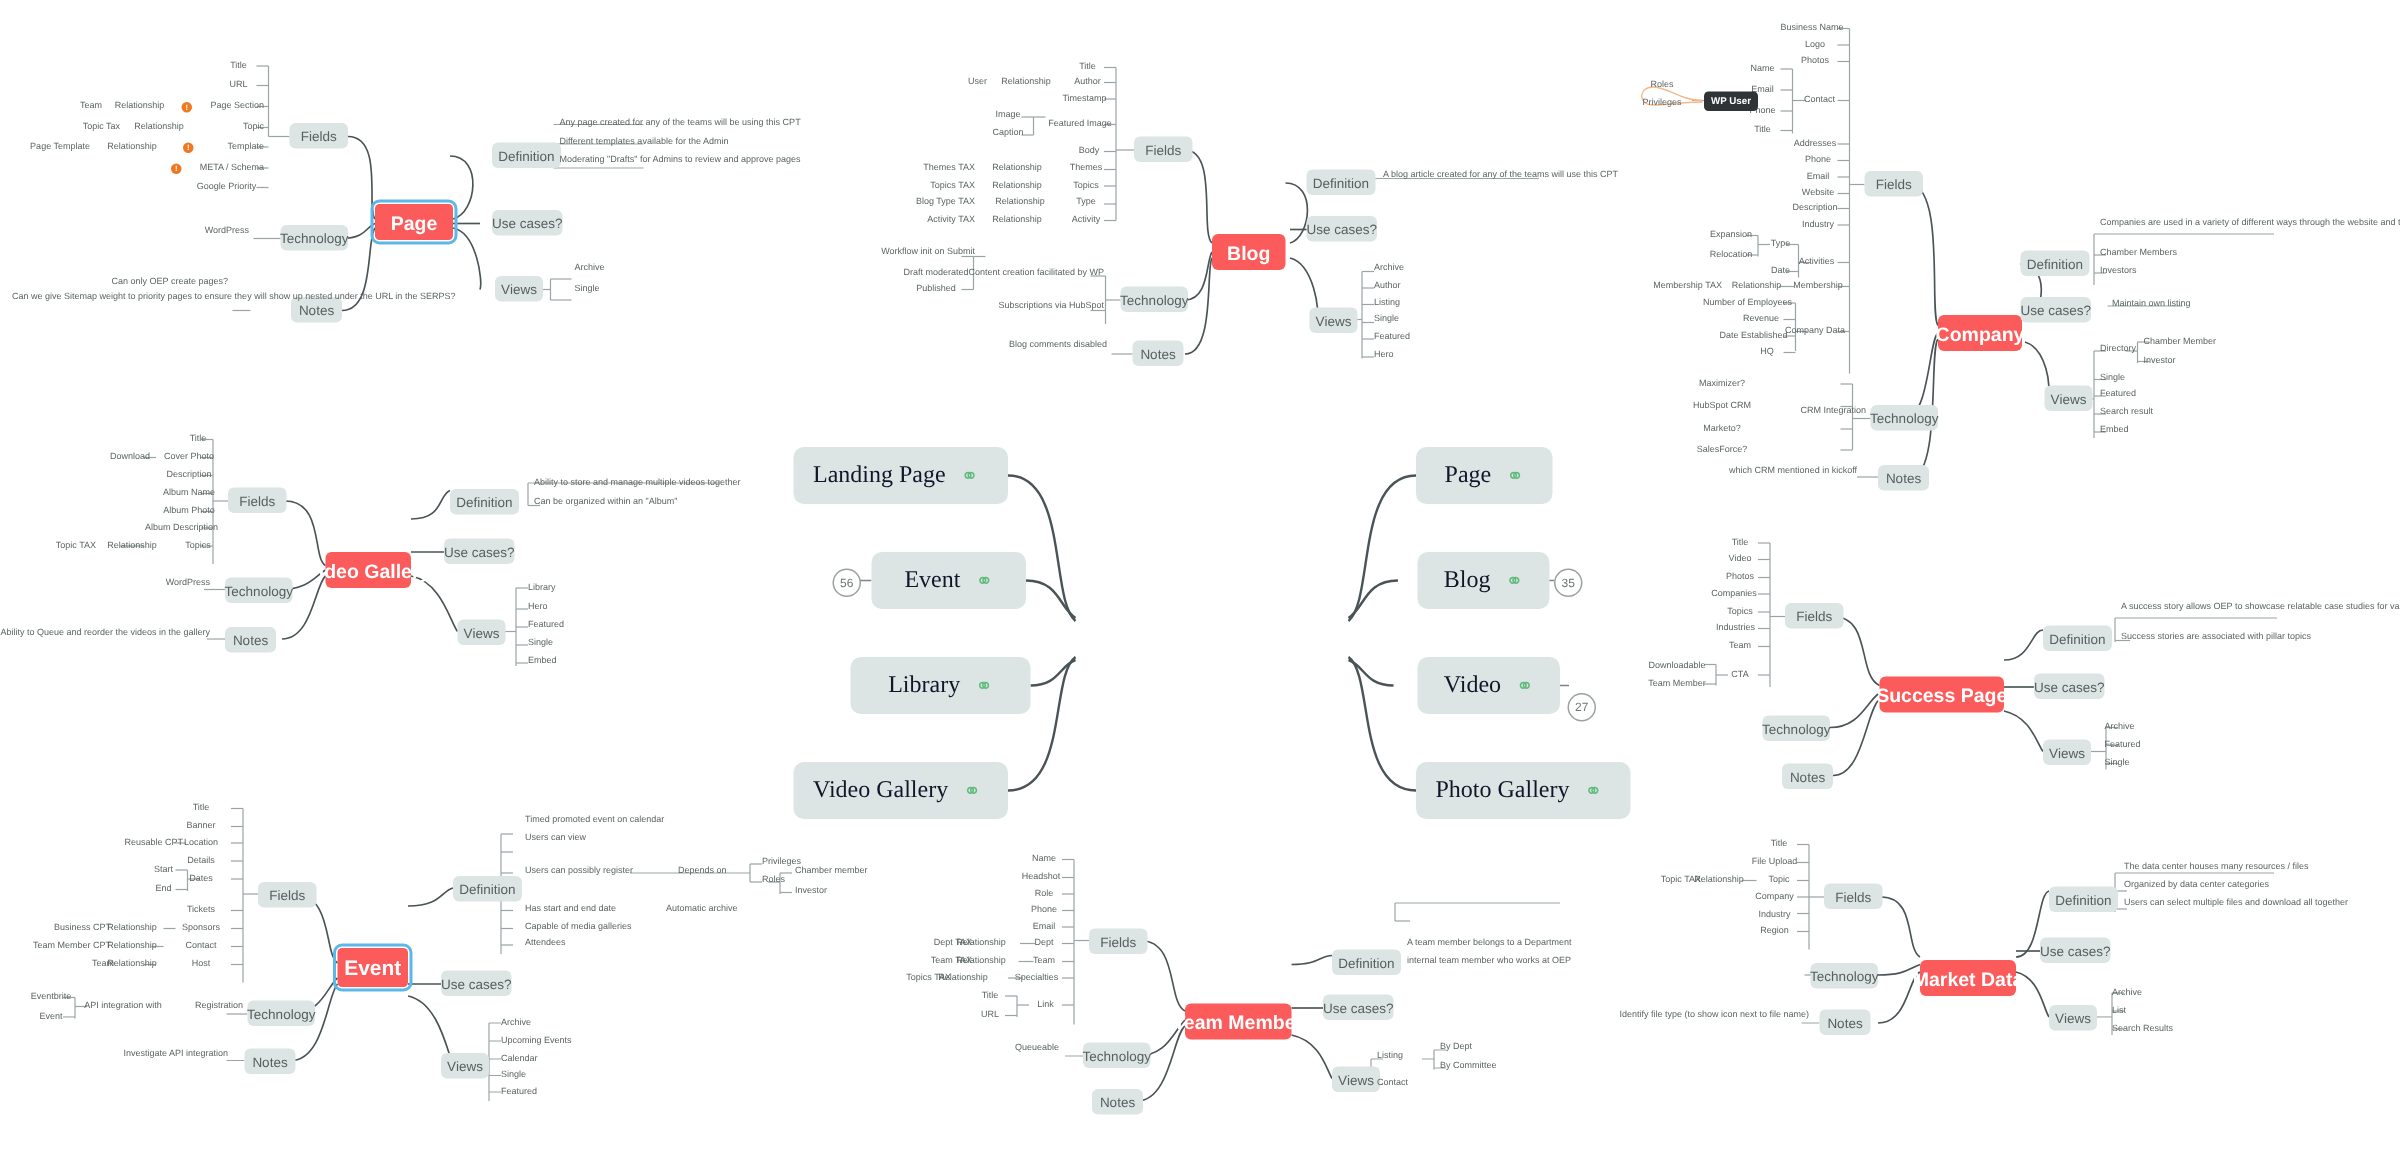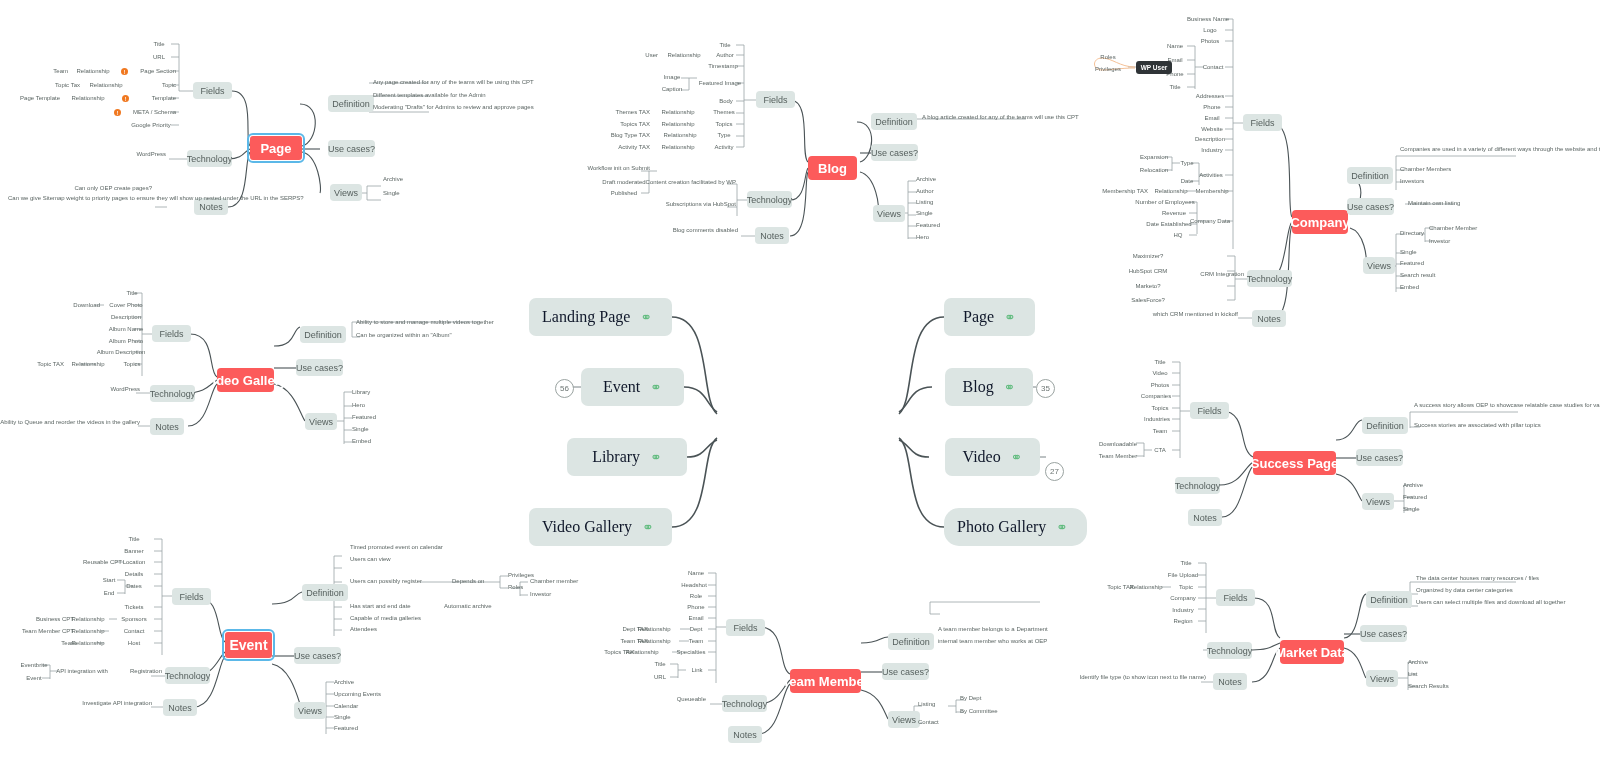--- a/index.html
+++ b/index.html
@@ -465,21 +465,21 @@
   <div class="node chip" style="left:945px;top:368px;width:88px;justify-content:center;">
     <span class="lbl">Blog</span>
     <span class="link">⚭</span>
   </div>
   <div class="countbub" style="left:1036px;top:379px;">35</div>
   <div class="node chip" style="left:945px;top:438px;width:95px;justify-content:center;">
     <span class="lbl">Video</span>
     <span class="link">⚭</span>
   </div>
   <div class="countbub" style="left:1045px;top:438px;margin-top:24px;">27</div>
-  <div class="node chip" style="left:944px;top:508px;width:143px;border-radius:15px;">
+  <div class="node chip" style="left:944px;top:508px;width:143px;">
     <span class="lbl">Photo Gallery</span>
     <span class="link">⚭</span>
   </div>
 
   <div class="node topic sel" style="left:250px;top:136px;width:52px;">Page</div>
   <div class="node sec" style="left:193px;top:82px;width:39px;">Fields</div>
   <div class="node sec" style="left:187px;top:150px;width:45px;">Technology</div>
   <div class="node sec" style="left:194px;top:198px;width:34px;">Notes</div>
   <div class="node sec" style="left:328px;top:95px;width:46px;">Definition</div>
   <div class="node sec" style="left:328px;top:140px;width:47px;">Use cases?</div>

